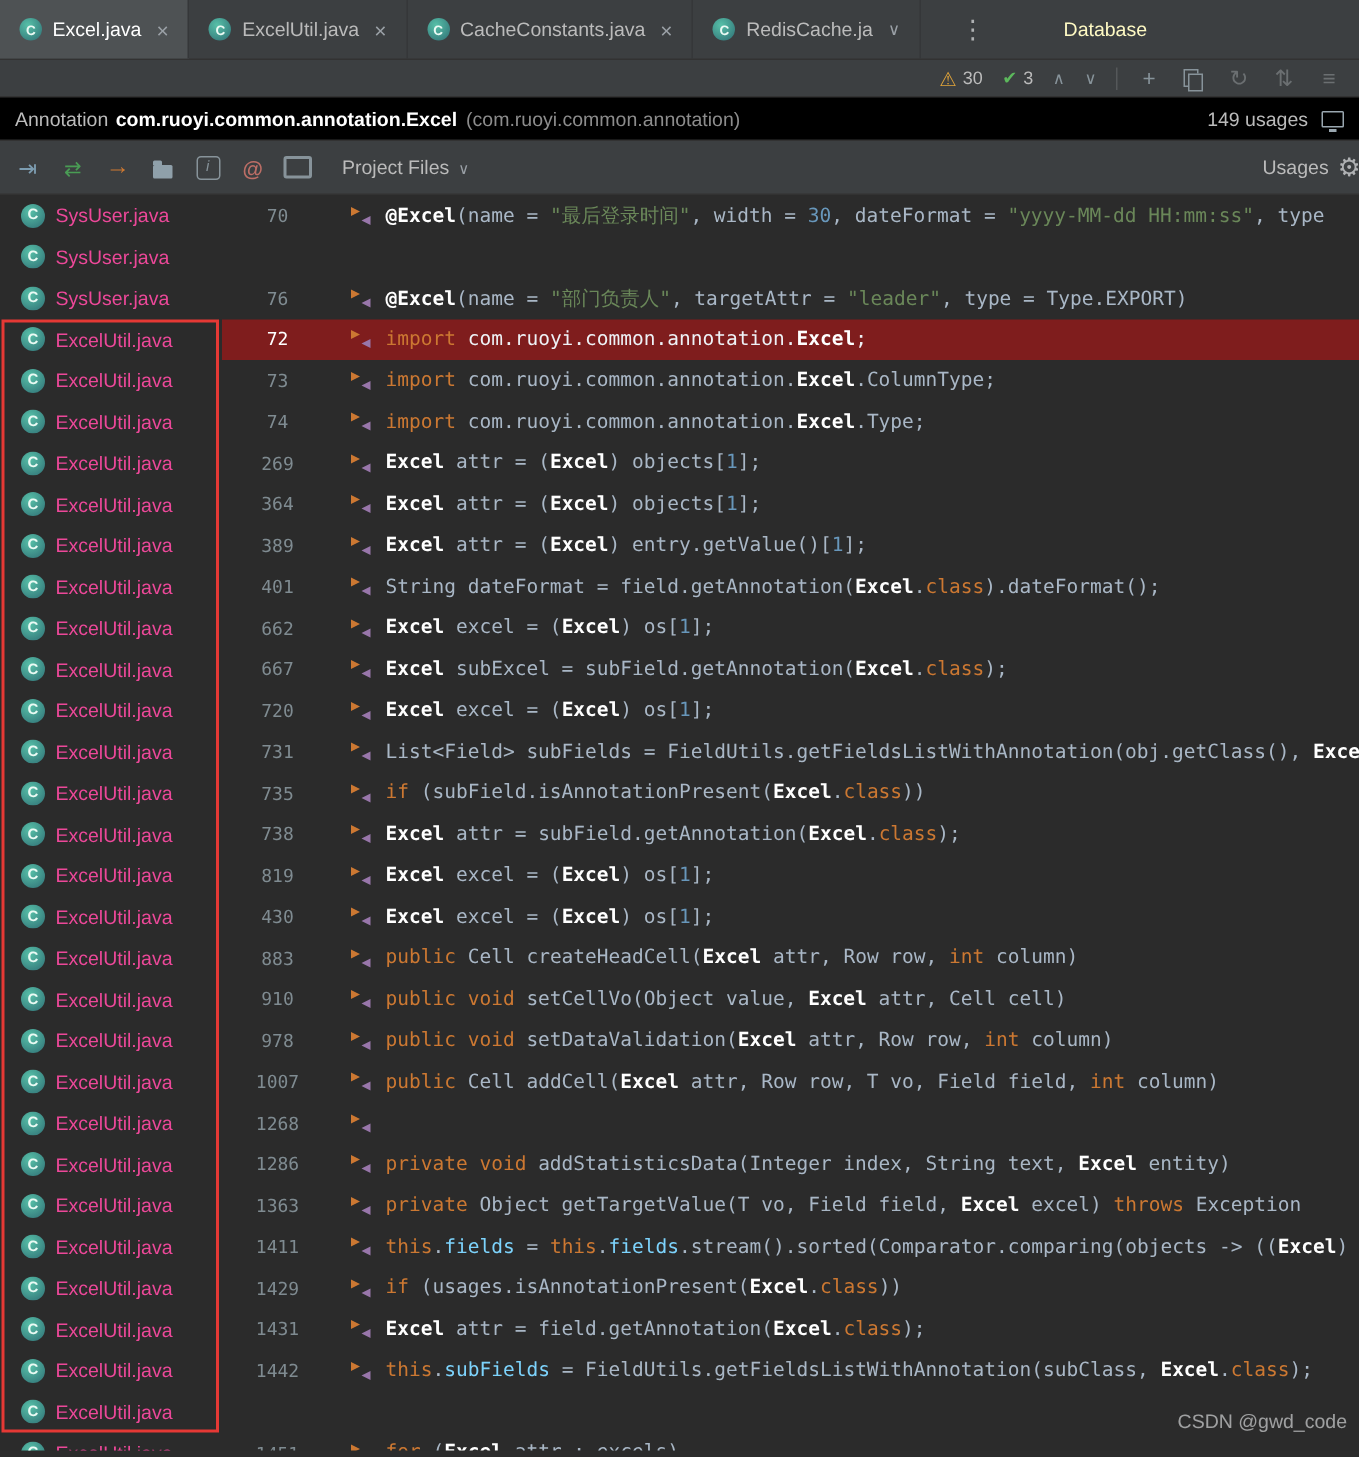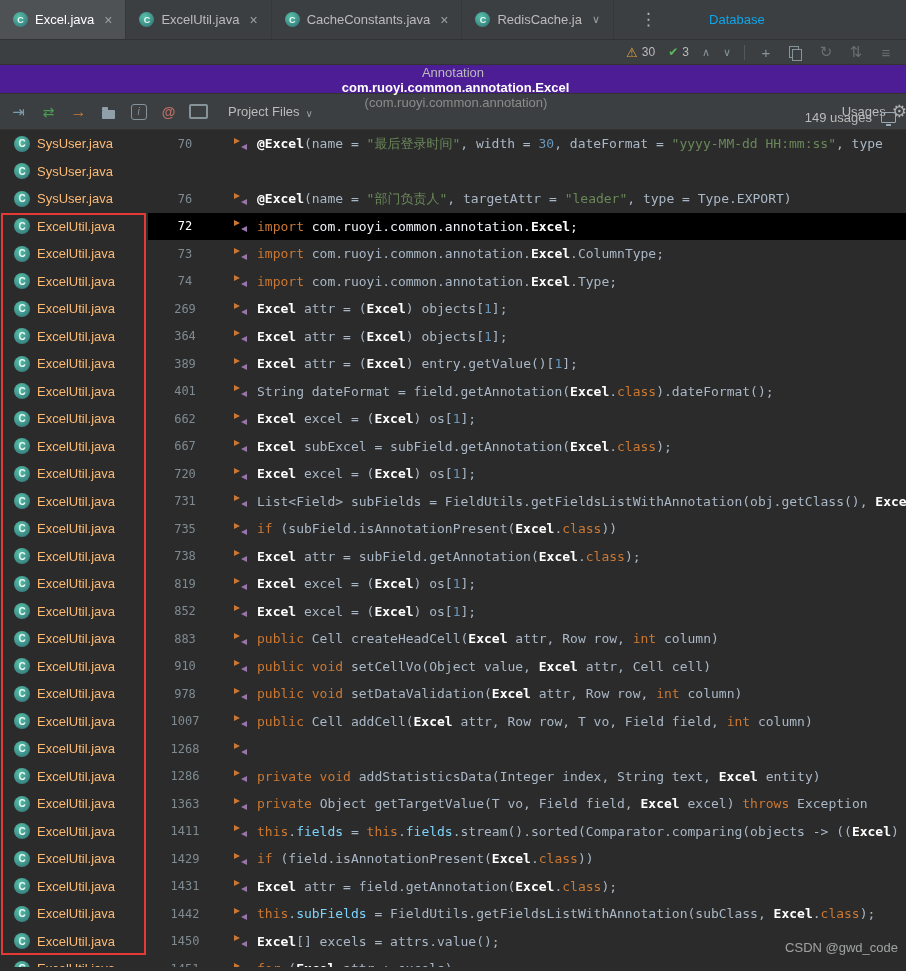--- a/index.html
+++ b/index.html
@@ -7,21 +7,21 @@
   body { background: #2b2b2b; font-family: "Liberation Sans", sans-serif; cursor: default; }
 
   
   .tabbar { height: 40px; background: #3c3f41; border-bottom: 1px solid #323232; display: flex; align-items: stretch; }
   #tab-items { display: flex; align-items: stretch; }
   .tab { display: flex; align-items: center; gap: 7px; padding: 0 13px; font-size: 13px; color: #bbbbbb; border-right: 1px solid #353739; }
   .tab.selected { background: #4e5254; color: #ffffff; }
   .tab .close { color: #9aa0a6; font-size: 14px; margin-left: 3px; }
   .tab .chev { color: #9aa0a6; font-size: 11px; margin-left: 3px; }
   .tabs-more { display: flex; align-items: center; padding: 0 12px; margin-left: 14px; color: #afb1b3; font-size: 17px; }
-  .tab-aux { display: flex; align-items: center; padding: 0 14px; margin-left: 26px; color: #0ea5e9; font-size: 13px; text-align: center; }
+  .tab-aux { display: flex; align-items: center; padding: 0 14px; margin-left: 26px; color: #fef9c3; font-size: 13px; text-align: center; }
 
   .class-icon { width: 16px; height: 16px; flex: none; border-radius: 50%;
     background: radial-gradient(circle at 38% 32%, #57c0a8, #2f6e74);
     color: #eafaf4; font: bold 10px "Liberation Sans", sans-serif;
     display: flex; align-items: center; justify-content: center; }
   .class-icon.small { width: 15px; height: 15px; font-size: 9px; }
 
   
   .toolbar2 { height: 25px; background: #3c3f41; border-bottom: 1px solid #323232;
     display: flex; align-items: center; justify-content: flex-end; gap: 13px; padding-right: 12px; font-size: 12px; }
@@ -30,22 +30,22 @@
   .ok-ic { color: #5cb85c; font-size: 12px; }
   .chev2 { color: #87939a; font-size: 11px; }
   .sep { width: 1px; height: 15px; background: #55585a; }
   .act { color: #87939a; font-size: 15px; display: flex; align-items: center; justify-content: center; min-width: 16px; }
   .act.dim { color: #6b6f71; }
   .act-copy { position: relative; width: 14px; height: 15px; }
   .act-copy::before { content: ""; position: absolute; top: 1px; left: 1px; width: 8px; height: 10px; border: 1px solid #87939a; }
   .act-copy::after { content: ""; position: absolute; top: 4px; left: 4px; width: 8px; height: 10px; border: 1px solid #87939a; background: #3c3f41; }
 
   
-  .usage-header { height: 29px; background: #4c1d95; border-bottom: 1px solid #323232;
-    display: flex; align-items: center; padding: 0 10px; font-size: 13px; flex-direction: column; }
+  .usage-header { height: 29px; background: #000000; border-bottom: 1px solid #323232;
+    display: flex; align-items: center; padding: 0 10px; font-size: 13px; }
   .uh-prefix { color: #bbbbbb; }
   .uh-target { color: #ffffff; font-weight: bold; margin-left: 5px; }
   .uh-pkg { color: #8c8c8c; margin-left: 6px; }
   .uh-right { margin-left: auto; display: flex; align-items: center; gap: 9px; color: #bbbbbb; }
   .monitor { position: relative; width: 15px; height: 11px; border: 1px solid #9aa7b0; border-radius: 1px; }
   .monitor::after { content: ""; position: absolute; left: 4px; bottom: -4px; width: 5px; height: 2px; background: #9aa7b0; }
 
   
   .toolbar3 { height: 36px; background: #3c3f41; border-bottom: 1px solid #323232;
     display: flex; align-items: center; padding: 0 6px; gap: 5px; }
@@ -63,23 +63,23 @@
   .tbi-preview::before { content: ""; width: 15px; height: 11px; border: 2px solid #87939a; border-radius: 2px; display: block; }
   .scope { margin-left: 12px; display: flex; align-items: flex-end; gap: 6px; color: #bbbbbb; font-size: 13px; }
   .scope .chev { color: #9aa0a6; font-size: 10px; }
   .t3-right { margin-left: auto; display: flex; align-items: center; gap: 6px; color: #bbbbbb; font-size: 13px; margin-right: -7px; }
   .gear { color: #afb1b3; font-size: 17px; }
 
   
   .list { position: relative; height: 837px; overflow: hidden; background: #2b2b2b; }
   .row { display: flex; align-items: center; height: 27.5px; }
   .file-cell { width: 148px; flex: none; display: flex; align-items: center; gap: 7px; padding-left: 14px; overflow: hidden; }
-  .file-name { color: #fdba74; font-size: 13px; white-space: nowrap; }
+  .file-name { color: #ec4899; font-size: 13px; white-space: nowrap; }
   .code-cell { flex: 1; height: 100%; display: flex; align-items: center; overflow: hidden; white-space: nowrap; }
-  .row.selected .code-cell { background: #000000; }
+  .row.selected .code-cell { background: #7f1d1d; }
   .line-num { width: 74px; flex: none; text-align: center; color: #7f8b91; font-size: 12px; font-family: "DejaVu Sans Mono", monospace; }
   .row.selected .line-num { color: #ffffff; }
   .usage-icon { flex: none; position: relative; width: 13px; height: 12px; margin-left: 12px; margin-right: 10px; }
   .usage-icon::before { content: ""; position: absolute; top: 0; left: 0;
     border-top: 3px solid transparent; border-bottom: 3px solid transparent; border-left: 6px solid #cc7832; }
   .usage-icon::after { content: ""; position: absolute; bottom: 0; right: 0;
     border-top: 3px solid transparent; border-bottom: 3px solid transparent; border-right: 6px solid #9876aa; }
   .code { font-family: "DejaVu Sans Mono", "DejaVu Sans", monospace; font-size: 13px; }
   .cd { color: #a9b7c6; }
   .ck { color: #cc7832; }
@@ -357,21 +357,21 @@
           <span class="usage-icon"></span>
           <span class="code"><span class="cb">Excel</span><span class="cd"> excel = (</span><span class="cb">Excel</span><span class="cd">) os[</span><span class="cn">1</span><span class="cd">];</span></span>
         </div>
       </div>
       <div class="row">
         <div class="file-cell">
           <span class="class-icon">C</span>
           <span class="file-name">ExcelUtil.java</span>
         </div>
         <div class="code-cell">
-          <span class="line-num">852</span>
+          <span class="line-num">430</span>
           <span class="usage-icon"></span>
           <span class="code"><span class="cb">Excel</span><span class="cd"> excel = (</span><span class="cb">Excel</span><span class="cd">) os[</span><span class="cn">1</span><span class="cd">];</span></span>
         </div>
       </div>
       <div class="row">
         <div class="file-cell">
           <span class="class-icon">C</span>
           <span class="file-name">ExcelUtil.java</span>
         </div>
         <div class="code-cell">
@@ -457,21 +457,21 @@
         </div>
       </div>
       <div class="row">
         <div class="file-cell">
           <span class="class-icon">C</span>
           <span class="file-name">ExcelUtil.java</span>
         </div>
         <div class="code-cell">
           <span class="line-num">1429</span>
           <span class="usage-icon"></span>
-          <span class="code"><span class="ck">if </span><span class="cd">(field.isAnnotationPresent(</span><span class="cb">Excel</span><span class="cd">.</span><span class="ck">class</span><span class="cd">))</span></span>
+          <span class="code"><span class="ck">if </span><span class="cd">(usages.isAnnotationPresent(</span><span class="cb">Excel</span><span class="cd">.</span><span class="ck">class</span><span class="cd">))</span></span>
         </div>
       </div>
       <div class="row">
         <div class="file-cell">
           <span class="class-icon">C</span>
           <span class="file-name">ExcelUtil.java</span>
         </div>
         <div class="code-cell">
           <span class="line-num">1431</span>
           <span class="usage-icon"></span>
@@ -486,25 +486,20 @@
         <div class="code-cell">
           <span class="line-num">1442</span>
           <span class="usage-icon"></span>
           <span class="code"><span class="ck">this</span><span class="cd">.</span><span class="cf">subFields</span><span class="cd"> = FieldUtils.getFieldsListWithAnnotation(subClass, </span><span class="cb">Excel</span><span class="cd">.</span><span class="ck">class</span><span class="cd">);</span></span>
         </div>
       </div>
       <div class="row">
         <div class="file-cell">
           <span class="class-icon">C</span>
           <span class="file-name">ExcelUtil.java</span>
-        </div>
-        <div class="code-cell">
-          <span class="line-num">1450</span>
-          <span class="usage-icon"></span>
-          <span class="code"><span class="cb">Excel</span><span class="cd">[] excels = attrs.value();</span></span>
         </div>
       </div>
       <div class="row">
         <div class="file-cell">
           <span class="class-icon">C</span>
           <span class="file-name">ExcelUtil.java</span>
         </div>
         <div class="code-cell">
           <span class="line-num">1451</span>
           <span class="usage-icon"></span>

